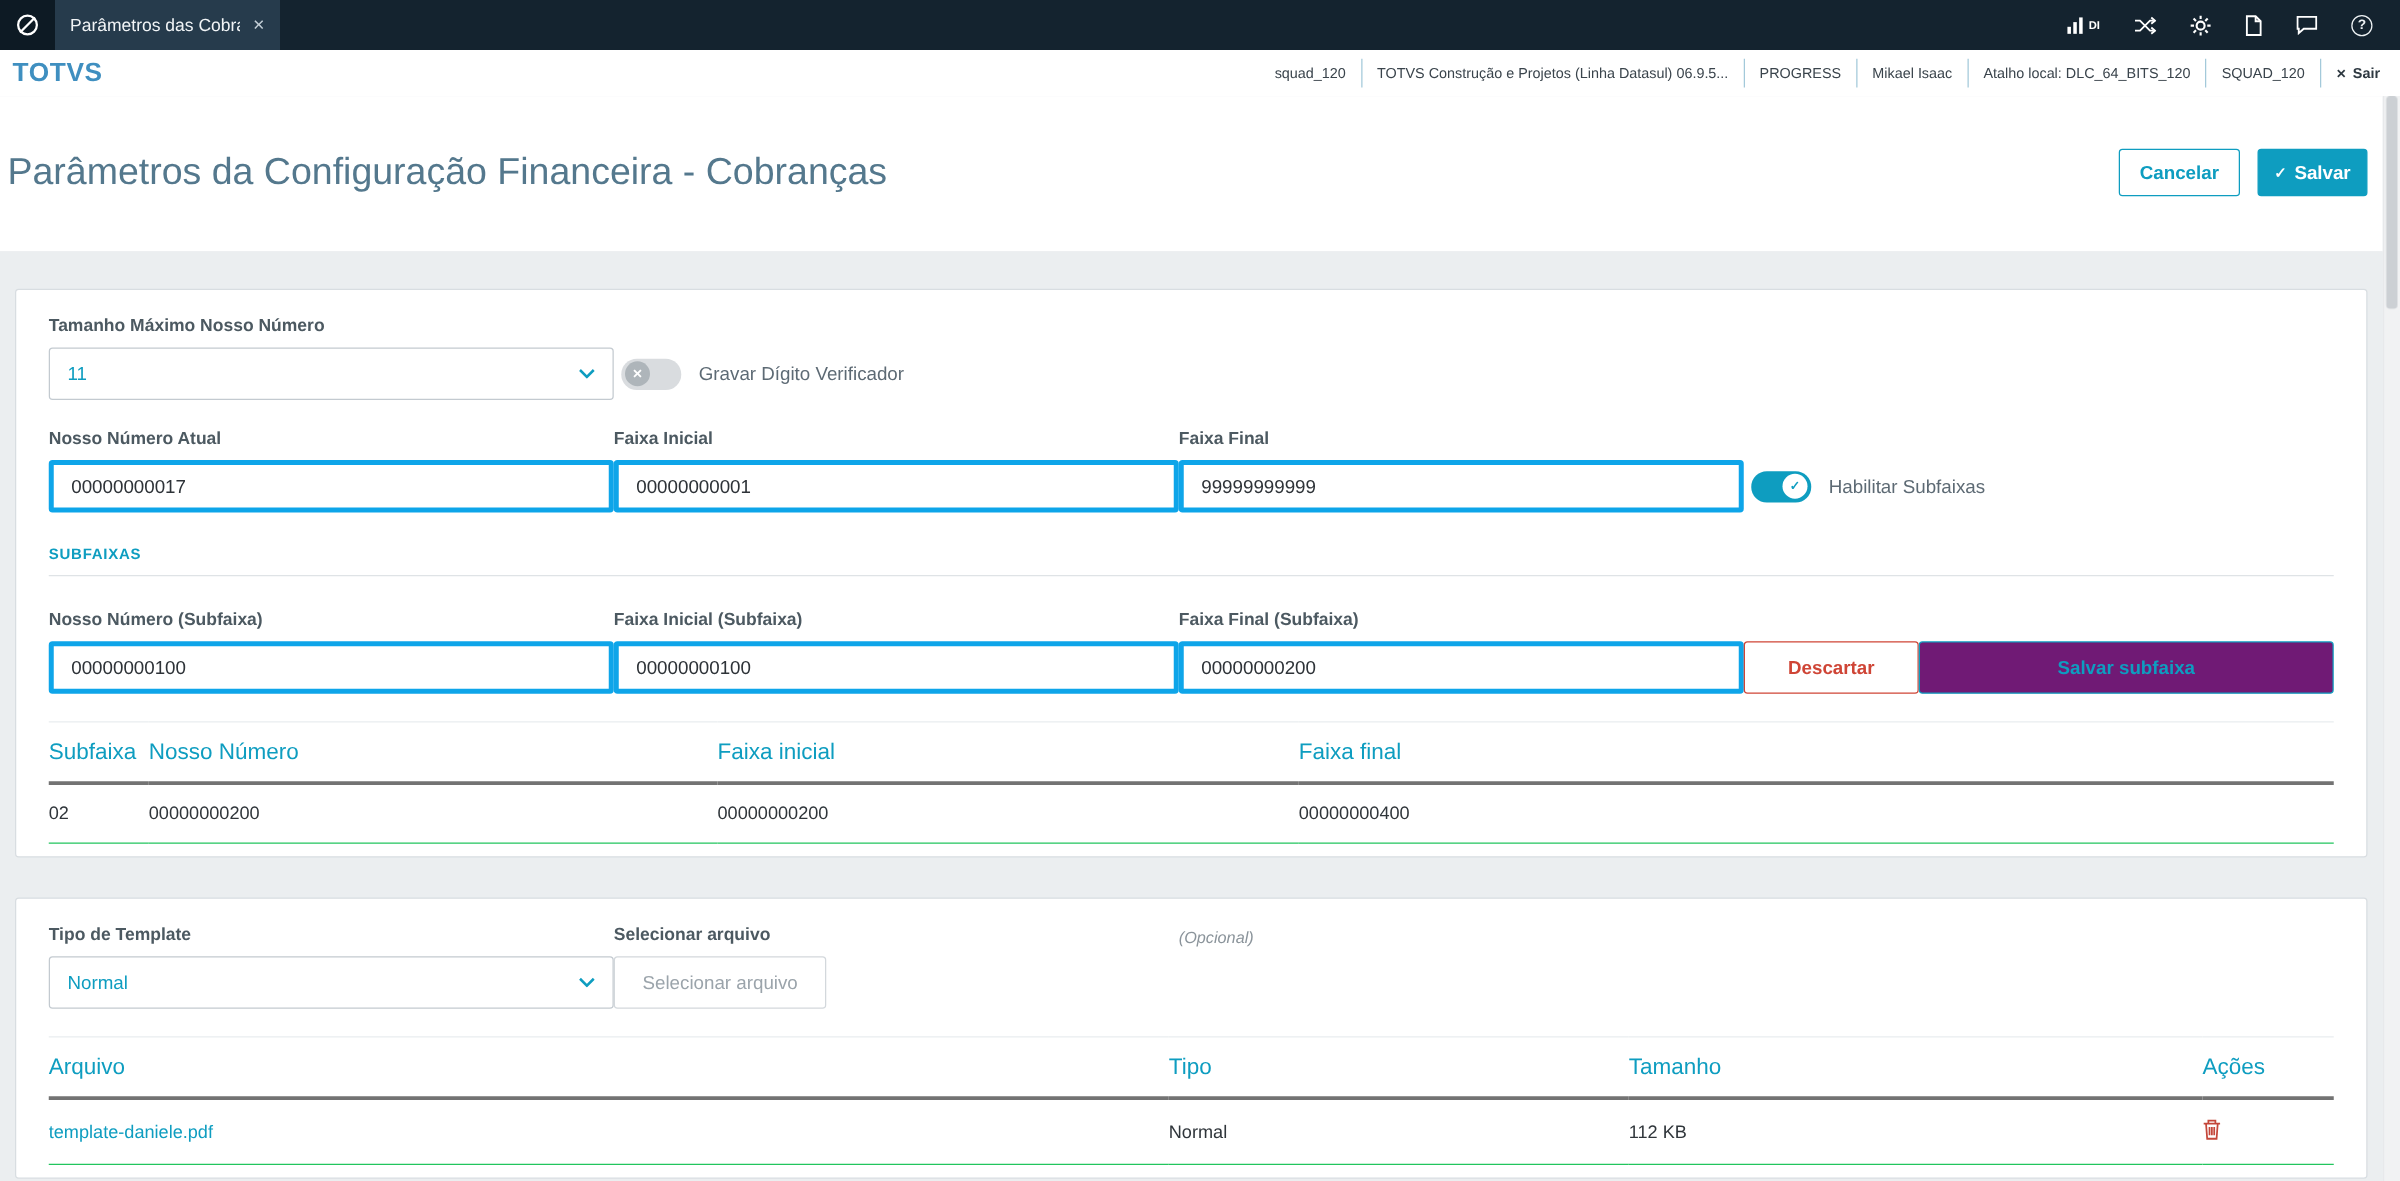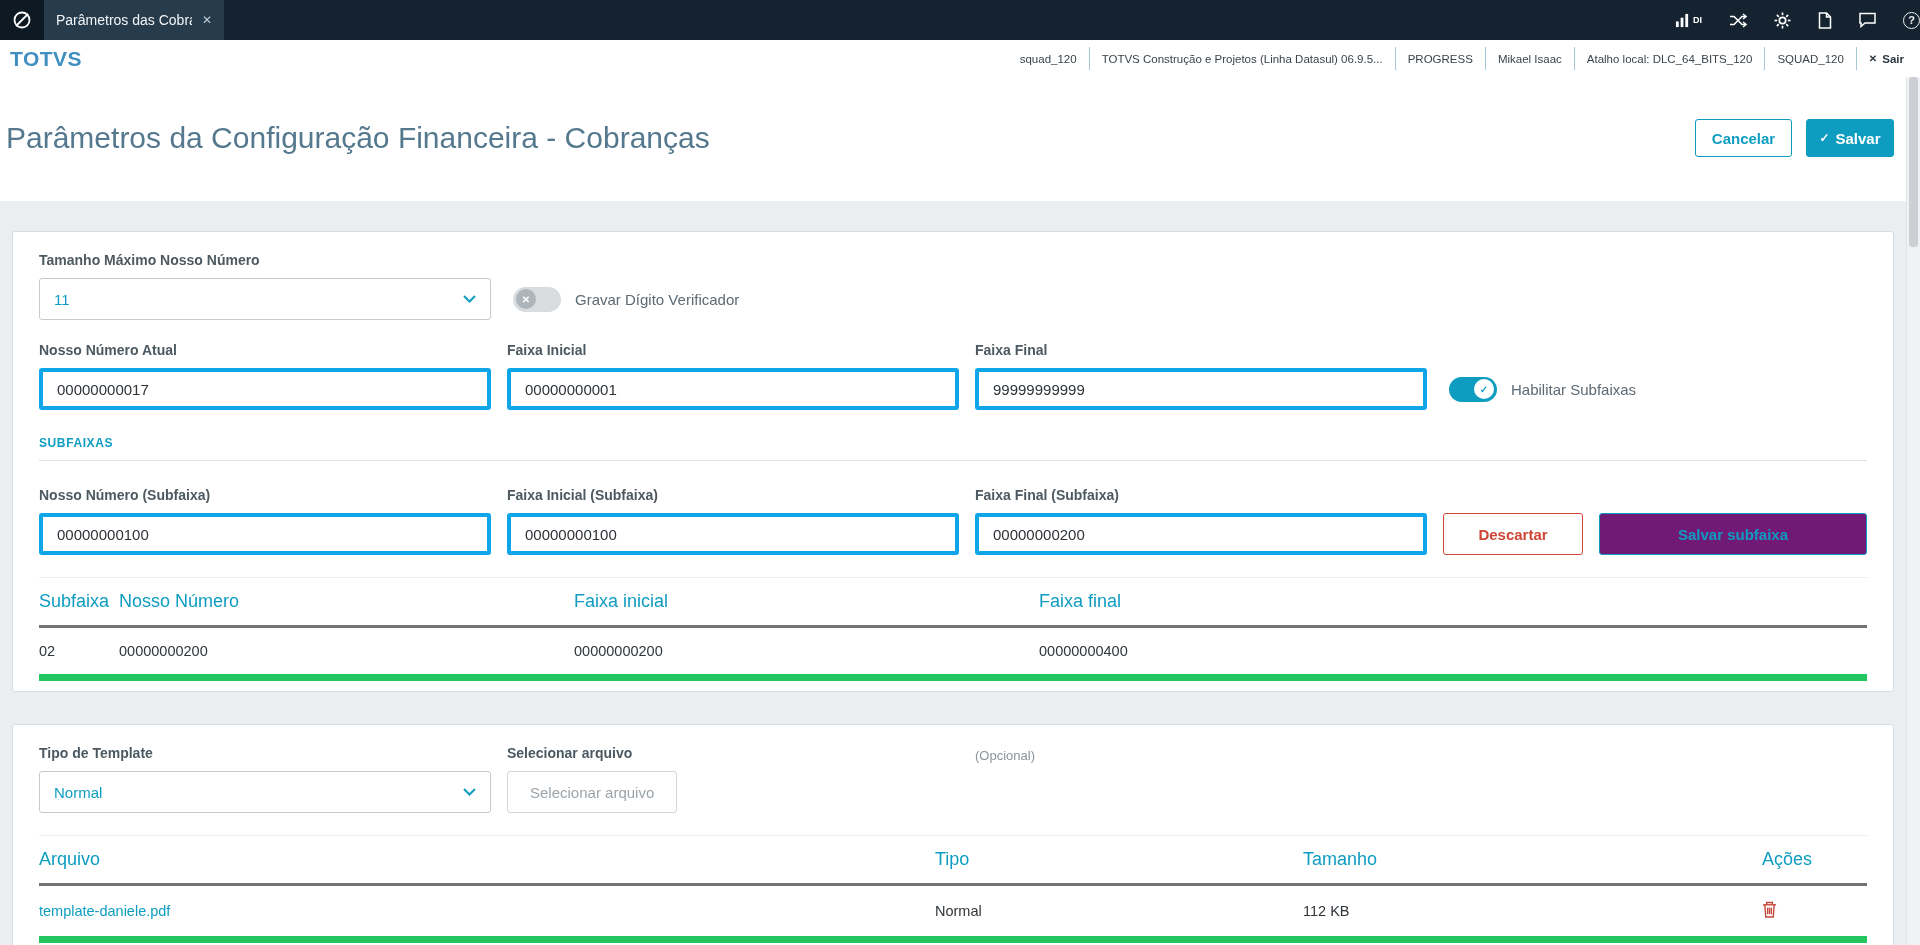--- a/index.html
+++ b/index.html
@@ -9,21 +9,21 @@
     font-family:"Liberation Sans", sans-serif;
     background:#ebeef0;
   }
 
   
   .topbar { height:40px; background:#14232f; display:flex; align-items:stretch; }
   .logo-box { width:44px; background:#0d1a24; display:flex; align-items:center; justify-content:center; cursor:pointer; }
   .tab { width:180px; background:#263b4c; color:#f2f5f7; display:flex; align-items:center; gap:10px; padding:0 12px; font-size:14px; cursor:pointer; }
   .tab-title { flex:1; white-space:nowrap; overflow:hidden; }
   .tab-close { color:#c3ced6; font-size:12px; cursor:pointer; }
-  .topbar-right { margin-left:auto; display:flex; align-items:center; gap:27px; }
+  .topbar-right { margin-left:auto; display:flex; align-items:center; gap:27px; padding-right:22px; }
   .tb-icon { display:flex; align-items:center; gap:3px; cursor:pointer; color:#eef2f4; }
   .di-label { font-size:9px; font-weight:700; color:#fff; }
   .help-circle { width:17px; height:17px; border:1.5px solid #eef2f4; border-radius:50%;
     display:flex; align-items:center; justify-content:center; font-size:11px; font-weight:700; color:#eef2f4; }
 
   
   .appbar { height:37px; background:#ffffff; display:flex; align-items:center; padding-left:10px; }
   .brand { color:#3f8fc0; font-weight:700; font-size:21px; letter-spacing:0.5px; }
   .env { margin-left:auto; display:flex; align-items:center; font-size:11.5px; color:#3a444c; height:100%; }
   .env-item { padding:0 12px; border-left:1px solid #a3c9da; display:flex; align-items:center; height:60%; white-space:nowrap; }
@@ -42,21 +42,21 @@
   .btn-save { min-width:88px; height:38px; background:#0e9dc0; border:1px solid #0e9dc0; color:#fff;
     display:inline-flex; align-items:center; justify-content:center; gap:6px; }
   .btn-save .chk { font-size:12px; }
 
   
   .content { padding:30px 12px 0 12px; background:#ebeef0; }
   .card { background:#fff; border:1px solid #d8dde1; border-radius:3px; padding:20px 26px 10px 26px; }
   .card + .card { margin-top:32px; }
   .card-heading { font-size:15px; font-weight:700; color:#46525b; margin:4px 0 30px 0; }
 
-  .form-row { display:flex; gap:16px; align-items:flex-end; margin-bottom:22px; }
+  .form-row { display:flex; gap:0; align-items:flex-end; margin-bottom:22px; }
   .field { width:452px; flex:0 0 452px; }
   .field-label { display:block; font-size:14px; font-weight:700; color:#4c5961; margin-bottom:10px; }
   .text-input { width:100%; height:42px; border:4px solid #0ea5e9; border-radius:3px; padding:0 14px;
     font-size:15px; color:#2e3338; font-family:inherit; background:#fff; }
   .select { height:42px; border:1px solid #c3cad0; border-radius:3px; background:#fff;
     display:flex; align-items:center; padding:0 14px; color:#0e9dc0; font-size:15px; cursor:pointer; }
   .select .chev { margin-left:auto; display:flex; }
 
   .inline-after { display:flex; align-items:center; gap:14px; height:42px; margin-left:6px; }
   .toggle { width:48px; height:25px; border-radius:13px; position:relative; cursor:pointer; flex:0 0 auto; }
@@ -68,28 +68,28 @@
 
   .subsection-label { color:#0e9dc0; font-size:12px; font-weight:700; letter-spacing:0.6px; margin:26px 0 10px 0; }
   .divider { height:1px; background:#dfe3e6; margin:0 0 26px 0; }
 
   .btn-discard { width:140px; height:42px; background:#fff; border:1px solid #cf4536; color:#cf4536; }
   .btn-subfaixa { flex:1; height:42px; background:#701a75; border:1px solid #0e9dc0; color:#0e9dc0; }
 
   table.data-table { width:100%; border-collapse:collapse; margin-top:6px; }
   .data-table th { text-align:left; padding:13px 8px 13px 0; color:#0e9dc0; font-size:18px; font-weight:400;
     border-top:1px solid #e9edef; border-bottom:3px solid #737373; }
-  .data-table td { padding:15px 8px 15px 0; font-size:14.5px; color:#30363b; border-bottom:7px solid #22c55e; }
+  .data-table td { padding:15px 8px 15px 0; font-size:14.5px; color:#30363b; border-bottom:1px solid #22c55e; }
   .file-link { color:#0e9dc0; cursor:pointer; text-decoration:none; }
   .trash-btn { background:none; border:none; padding:0; cursor:pointer; display:inline-flex; }
 
   .field-file { width:452px; flex:0 0 452px; }
   .btn-file { height:42px; padding:0 22px; background:#fff; border:1px solid #d3d8dc; color:#9ba4ab;
     border-radius:3px; font-size:15px; font-weight:400; cursor:pointer; }
-  .optional { font-size:13px; color:#8b949b; margin-top:3px; }
+  .optional { font-size:13px; color:#8b949b; font-style:italic; margin-top:3px; }
   .row-top { align-items:flex-start; }
 
   
   .scrollbar { position:fixed; top:77px; right:0; bottom:0; width:14px; background:#f1f2f3; border-left:1px solid #e2e4e6; cursor:pointer; }
   .scroll-thumb { position:absolute; top:0; left:2px; right:2px; height:170px; background:#ccd0d4; border-radius:3px; cursor:grab; }
 </style>
 </head>
 <body>
 
 <div class="topbar">

